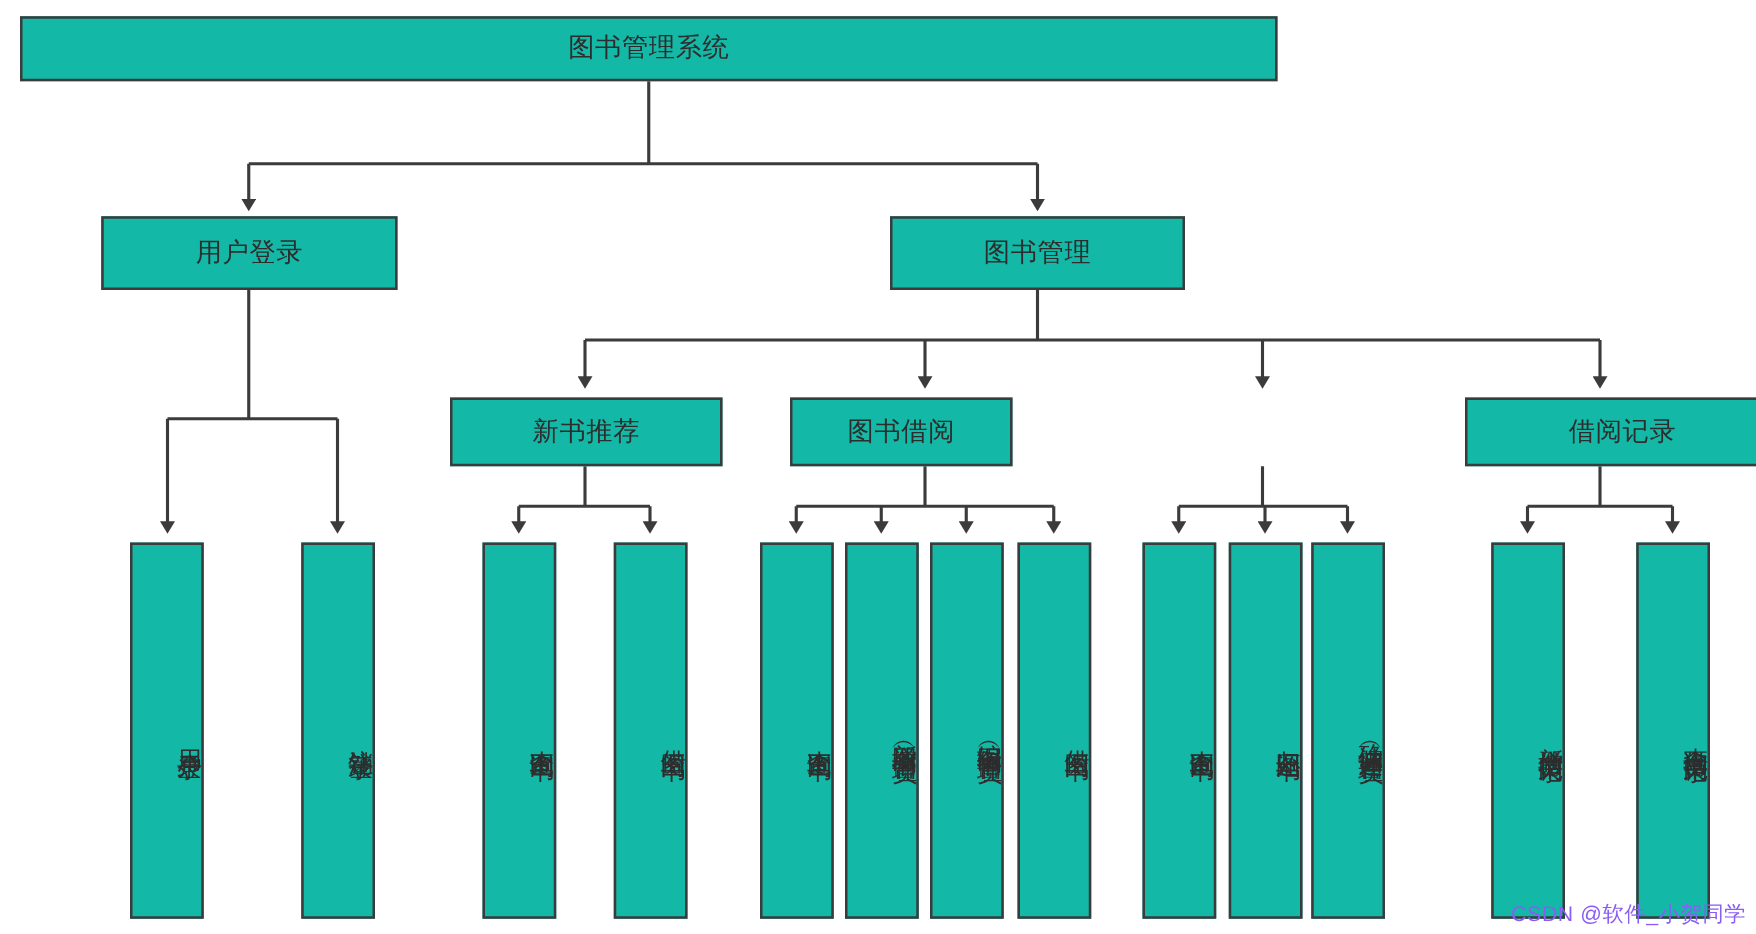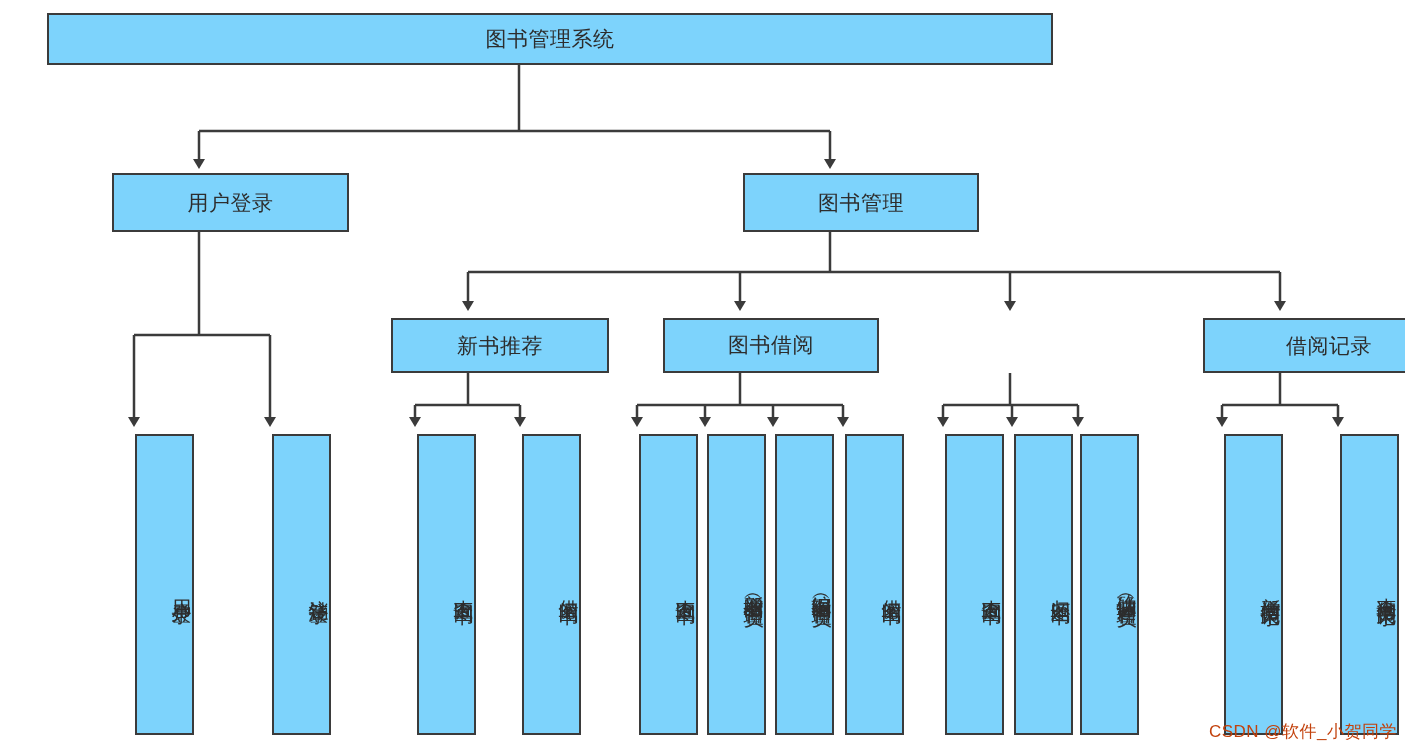--- a/index.html
+++ b/index.html
@@ -22,26 +22,25 @@
     left: 0;
     top: 0;
     width: 1405px;
     height: 747px;
     pointer-events: none;
   }
   .node {
     position: absolute;
     box-sizing: border-box;
     border: 2.5px solid #3b3b3b;
-    background: #7dd3fc;
+    background: #14b8a6;
     display: flex;
     align-items: center;
     justify-content: center;
     color: #2d2d2d;
-    margin-left: 31px;
   }
   .node.horiz {
     font-size: 21px;
     letter-spacing: 0.5px;
     line-height: 1.2;
   }
   .node.vert {
     writing-mode: vertical-rl;
     text-orientation: upright;
     font-size: 20px;
@@ -54,21 +53,21 @@
     writing-mode: vertical-rl;
     text-orientation: upright;
     white-space: nowrap;
     line-height: 1;
   }
   #watermark {
     position: absolute;
     right: 8px;
     bottom: 4px;
     font-size: 17px;
-    color: #c2410c;
+    color: #8b5cf6;
     white-space: nowrap;
     letter-spacing: 0.5px;
     margin-left: 44px;
   }
 </style>
 </head>
 <body>
 
 <div id="canvas">
 
@@ -129,21 +128,21 @@
   <div class="node horiz" style="left:81px; top:173px; width:237px; height:59px;">
     <span>用户登录</span>
   </div>
   <div class="node horiz" style="left:360px; top:318px; width:218px; height:55px;">
     <span>新书推荐</span>
   </div>
 
   <div class="node horiz" style="left:712px; top:173px; width:236px; height:59px;">
     <span>图书管理</span>
   </div>
-  <div class="node horiz" style="left:632px; top:318px; width:216px; height:55px;font-family:Liberation Serif, serif;">
+  <div class="node horiz" style="left:632px; top:318px; width:178px; height:55px;">
     <span>图书借阅</span>
   </div>
   <div class="node horiz" style="left:1172px; top:318px; width:252px; height:55px;">
     <span>借阅记录</span>
   </div>
 
   <div class="node vert" style="left:104px; top:434px; width:59px; height:301px;">
     <span class="vtext">用户登录</span>
   </div>
   <div class="node vert" style="left:241px; top:434px; width:59px; height:301px;">

